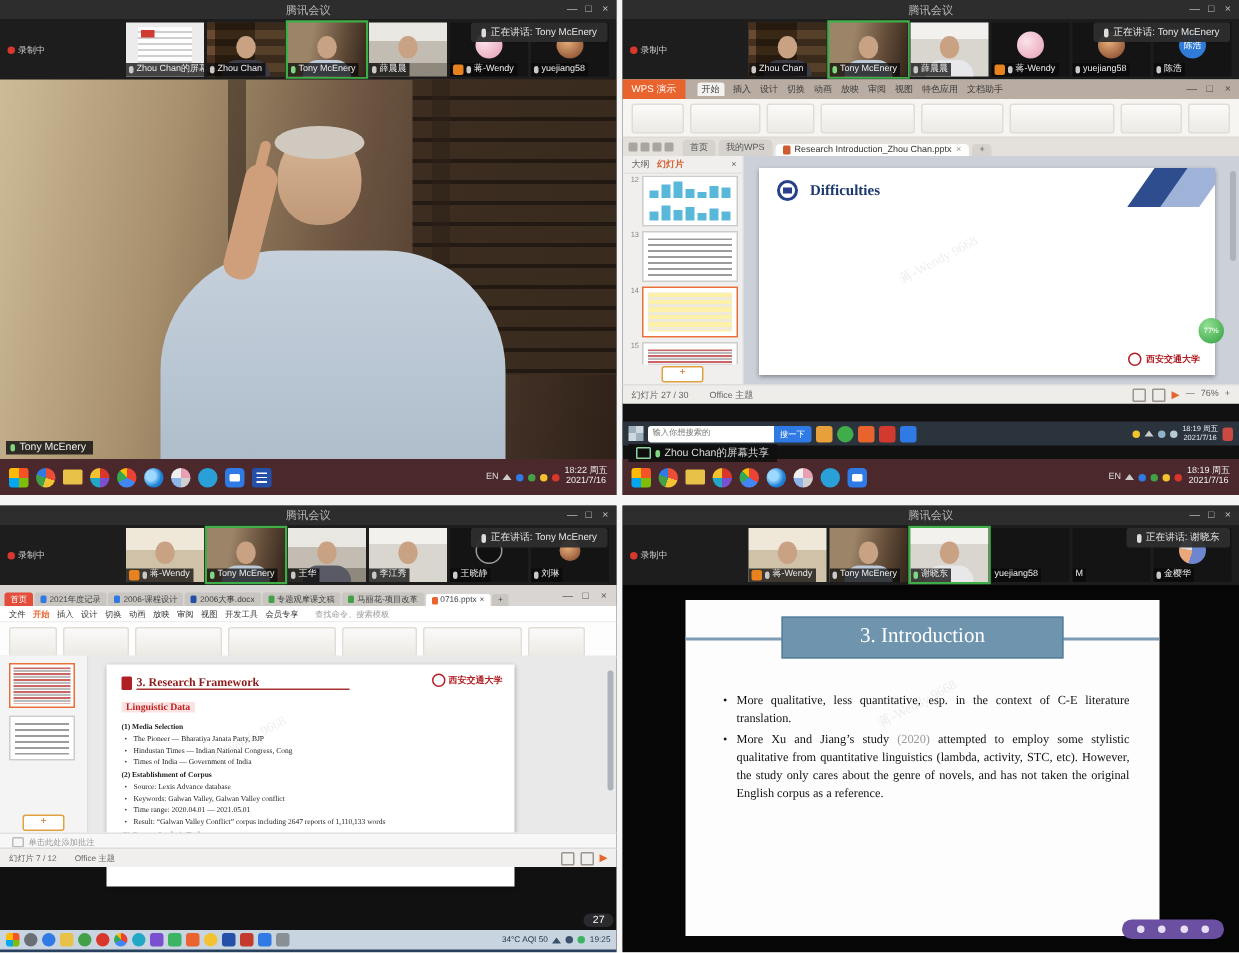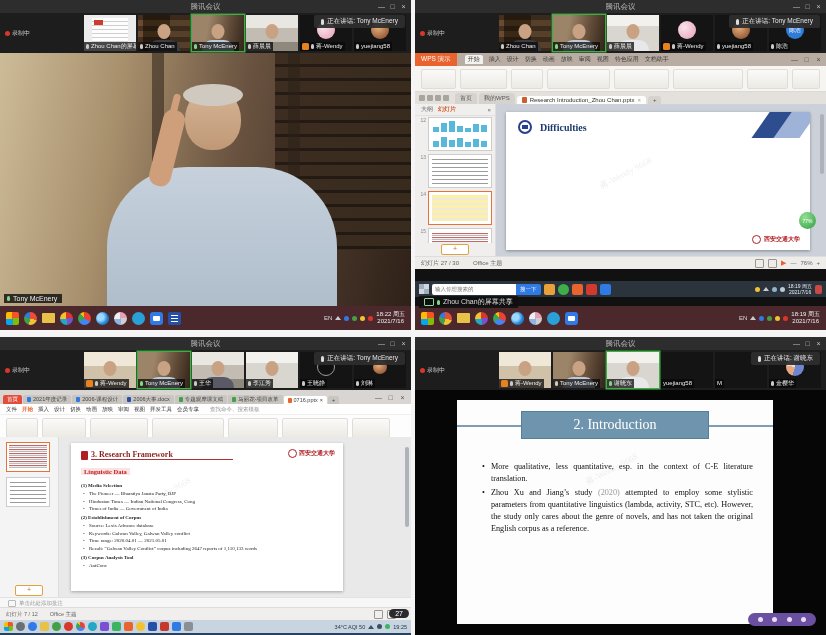--- a/index.html
+++ b/index.html
@@ -133,21 +133,21 @@
   .searchbox{display:flex;align-items:center;height:11px;flex:none;}
   .searchbox input{width:84px;height:11px;border:none;font-size:5.5px;padding:0 3px;box-sizing:border-box;border-radius:2px 0 0 2px;background:#fff;color:#333;}
   .searchbtn{height:11px;background:#2f7ae5;color:#fff;font-size:5.5px;padding:0 4px;display:flex;align-items:center;border-radius:0 2px 2px 0;white-space:nowrap;}
   .sq{width:11px;height:11px;border-radius:2px;flex:none;}
   .itray{margin-left:auto;display:flex;align-items:center;gap:3px;color:#dfe6ec;font-size:5px;}
   .iclock{text-align:center;font-size:5px;line-height:6px;color:#e8eef4;white-space:nowrap;}
   .sharepill{position:absolute;left:4px;top:296px;background:rgba(15,15,15,.85);color:#ddd;font-size:7px;display:flex;gap:3px;align-items:center;padding:1px 5px;z-index:9;}
   .mon{width:8px;height:6px;border:1px solid #8fd4a0;border-radius:1px;}
 
   
-  .wps3{position:absolute;left:0;top:53px;right:0;height:230px;background:#fff;}
+  .wps3{position:absolute;left:0;top:53px;right:0;height:188px;background:#fff;}
   .tabs3{height:13px;background:#d8d5d2;display:flex;align-items:flex-end;gap:1px;padding:1px 3px 0;font-size:5.5px;color:#444;overflow:hidden;}
   .t3{background:#c9c6c1;padding:1px 4px;border-radius:2px 2px 0 0;display:flex;gap:2px;align-items:center;white-space:nowrap;}
   .t3 .ti{width:4px;height:5px;border-radius:1px;flex:none;}
   .t3.home{background:#e34d3b;color:#fff;}
   .t3.active{background:#fff;}
   .tabctl{margin-left:auto;display:flex;gap:1px;color:#555;font-size:6px;align-items:center;height:100%;}
   .menu3{height:10px;background:#fff;display:flex;gap:5px;align-items:center;font-size:5.5px;color:#333;padding:0 6px;border-bottom:1px solid #eee;white-space:nowrap;}
   .m3.active{color:#e8632e;font-weight:bold;}
   .msearch{color:#999;margin-left:6px;}
   .ribbon3{height:24px;border-bottom:1px solid #e5e5e5;display:flex;gap:4px;padding:3px 6px;background:#fdfdfd;box-sizing:border-box;}
@@ -810,25 +810,25 @@
         </div>
       <div class="speakbar">
           <i class="micw"></i>
           <span>正在讲话: 谢晓东</span>
         </div>
     </div>
     <div class="stage4">
       <div class="slide4">
         <div class="rule4"></div>
         <div class="banner4">
-            <span>2. Introduction</span>
+            <span>3. Introduction</span>
           </div>
         <div class="s4body">
           <p class="b4">More qualitative, less quantitative, esp. in the context of C-E literature translation.</p>
-          <p class="b4"><span>Zhou Xu and Jiang’s study </span><span class="yr">(2020)</span><span> attempted to employ some stylistic parameters from quantitative linguistics (lambda, activity, STC, etc). However, the study only cares about the genre of novels, and has not taken the original English corpus as a reference.</span></p>
+          <p class="b4"><span>More Xu and Jiang’s study </span><span class="yr">(2020)</span><span> attempted to employ some stylistic qualitative from quantitative linguistics (lambda, activity, STC, etc). However, the study only cares about the genre of novels, and has not taken the original English corpus as a reference.</span></p>
         </div>
         <div class="wm" style="left:40%;top:28%">蒋-Wendy 9668</div>
       </div>
       <div class="pill4">
         <i class="pd"></i>
         <i class="pd"></i>
         <i class="pd"></i>
         <i class="pd"></i>
       </div>
     </div>

